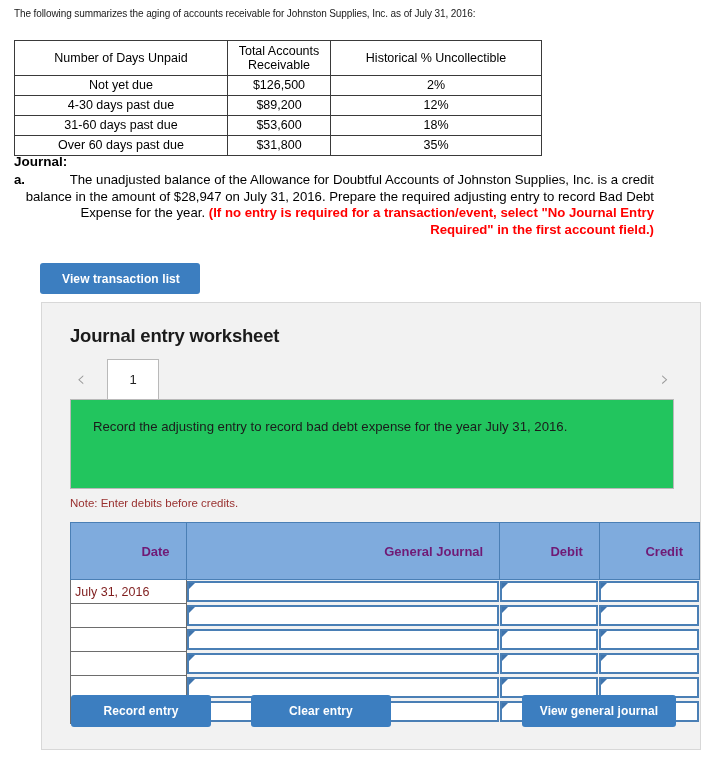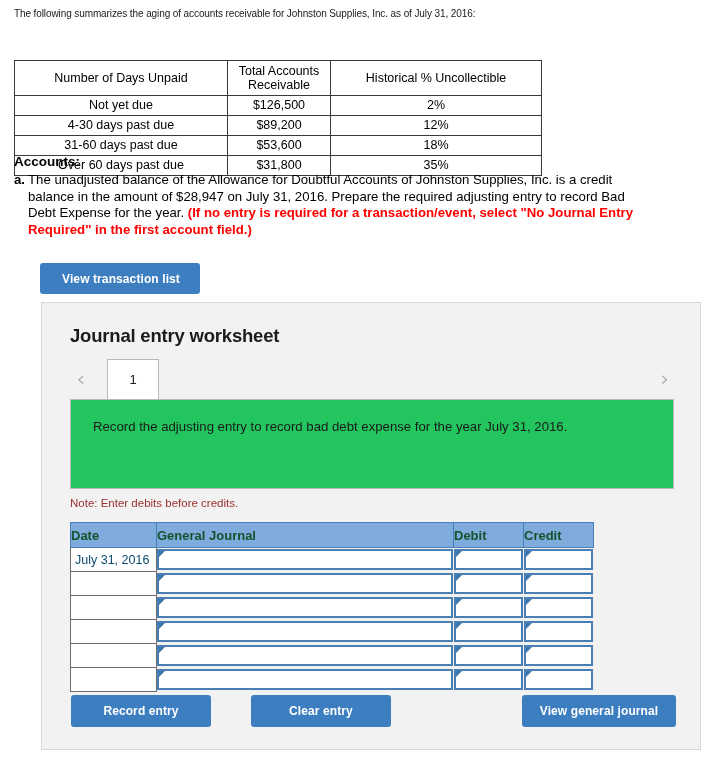--- a/index.html
+++ b/index.html
@@ -29,21 +29,20 @@
   }
 
   
   .aging-table {
     position: absolute;
     left: 14px;
     top: 40px;
     border-collapse: collapse;
     font-size: 12.5px;
     color: #000;
-    margin-top: 20px;
   }
   .aging-table td, .aging-table th {
     border: 1px solid #3a3a3a;
     padding: 0;
     font-weight: normal;
   }
   .aging-table thead th {
     height: 30px;
     text-align: center;
     vertical-align: middle;
@@ -79,22 +78,23 @@
     font-size: 13.2px;
     line-height: 16.5px;
   }
   .req-marker {
     position: absolute;
     left: 0;
     top: 0;
     font-weight: bold;
   }
   .req-body {
-    margin-left: 14px;
+    margin-left: 6px;
     display: block;
+    text-align: right;
   }
   .req-red {
     color: #ff0000;
     font-weight: bold;
   }
 
   
   .btn {
     background: #3c7ec0;
     color: #ffffff;
@@ -209,39 +209,39 @@
     top: 219px;
     border-collapse: collapse;
     table-layout: fixed;
   }
   .journal th {
     background: #7fabdd;
     border: 1px solid #4a7fb5;
     height: 24px;
     font-size: 13px;
     font-weight: bold;
-    color: #14532d;
-    text-align: left;
-    padding: 0;
+    color: #701a75;
+    text-align: right;
+    padding: 16px;
   }
   .journal th.h-date { width: 85px; }
   .journal th.h-gj   { width: 296px; }
   .journal th.h-deb  { width: 69px; }
   .journal th.h-cre  { width: 69px; }
 
   .journal td {
     padding: 0;
     height: 23px;
     border: 1px solid #6d6d6d;
     vertical-align: middle;
     background: #ffffff;
   }
   .journal td.date-cell {
     font-size: 12.5px;
-    color: #0c4a6e;
+    color: #7f1d1d;
     text-align: left;
     padding-left: 4px;
     white-space: nowrap;
   }
   .journal td.input-cell {
     border: none;
     padding: 0;
     background: transparent;
   }
   .cellbox {
@@ -320,21 +320,21 @@
       <td class="pct">18%</td>
     </tr>
     <tr>
       <td class="label">Over 60 days past due</td>
       <td class="amt">$31,800</td>
       <td class="pct">35%</td>
     </tr>
   </tbody>
 </table>
 
-<div class="required-head">Accounts:</div>
+<div class="required-head">Journal:</div>
 <div class="req-item">
   <span class="req-marker">a.</span>
   <span class="req-body"><span>The unadjusted balance of the Allowance for Doubtful Accounts of Johnston Supplies, Inc. is a credit balance in the amount of $28,947 on July 31, 2016. Prepare the required adjusting entry to record Bad Debt Expense for the year. </span><span class="req-red">(If no entry is required for a transaction/event, select "No Journal Entry Required" in the first account field.)</span></span>
 </div>
 
 <button class="btn btn-view-tl">View transaction list</button>
 
 <div class="worksheet">
 
   <div class="ws-title">Journal entry worksheet</div>

